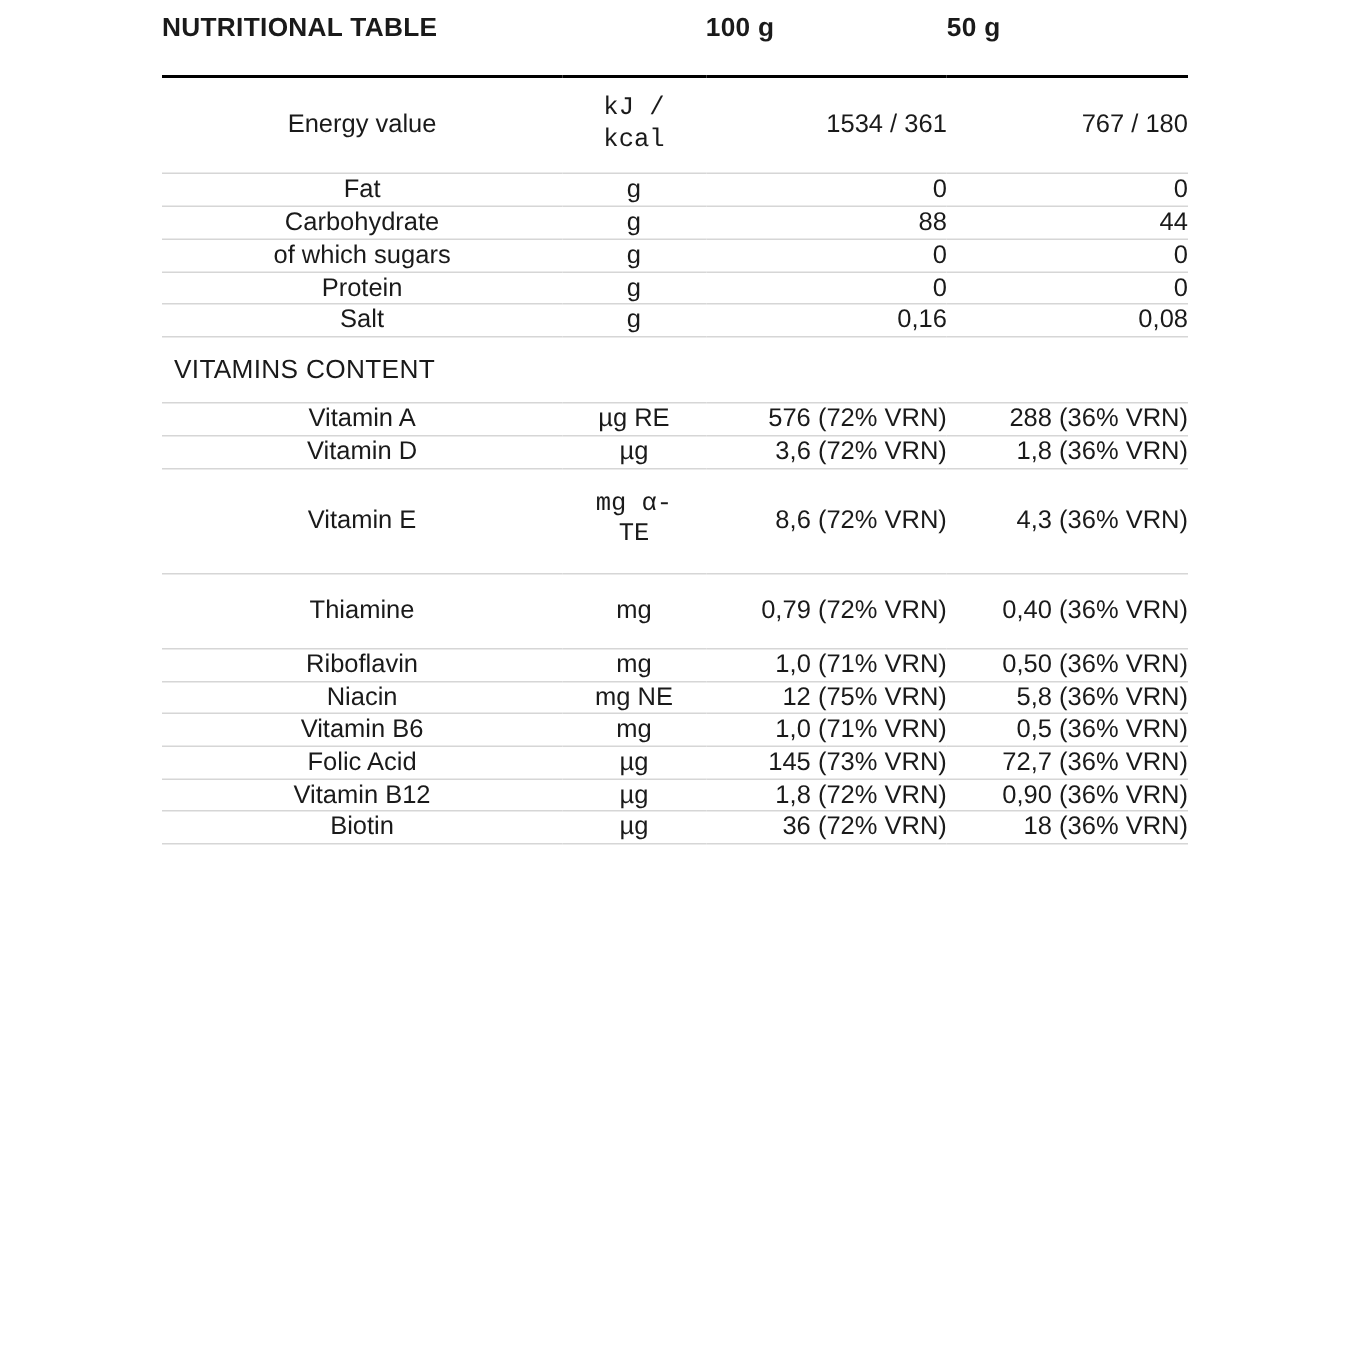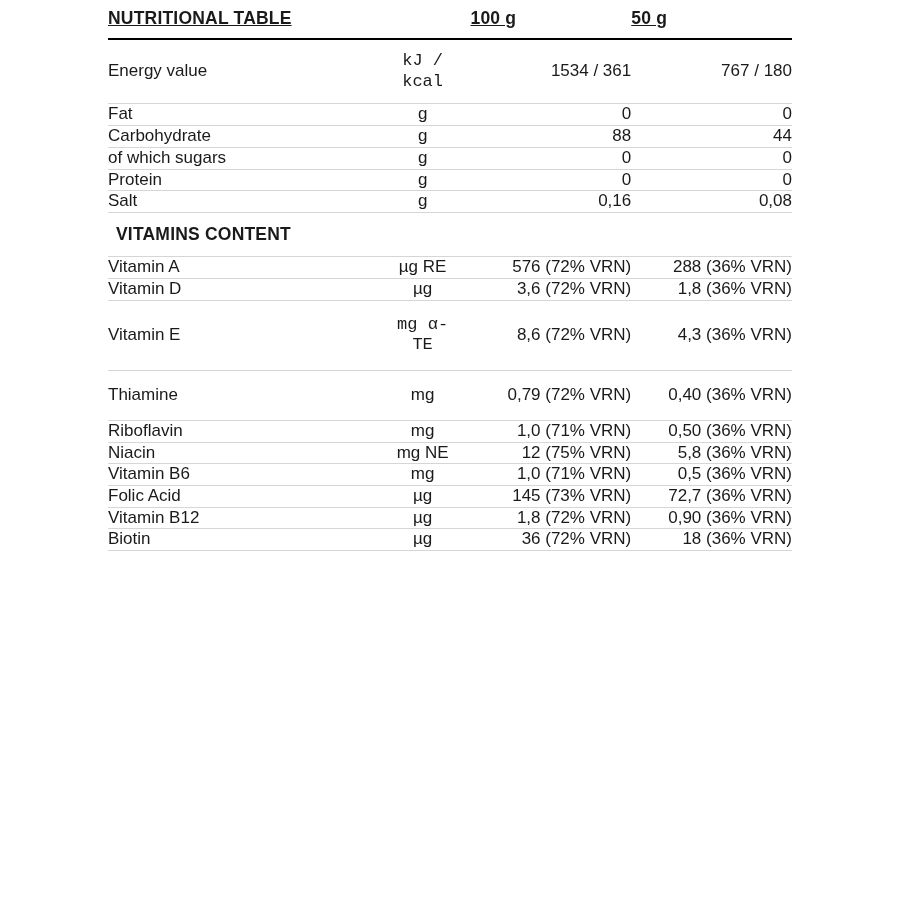--- a/index.html
+++ b/index.html
@@ -33,64 +33,63 @@
   table.nutri col.c-50    { width: 23.5%; }
 
   table.nutri th, table.nutri td {
     padding: 0;
     vertical-align: middle;
   }
 
   
   tr.head-row td {
     border-bottom: 2px solid #000000;
-    padding-bottom: 9px;
+    padding-bottom: 21px;
     padding-top: 8px;
     font-size: 17.5px;
     font-weight: bold;
     letter-spacing: 0.2px;
-    text-decoration: underline;
   }
   .head-title {
     text-align: left;
   }
   .head-amt {
     text-align: left;
     padding-right: 8px;
   }
 
   
   tr.row td {
     border-bottom: 1px solid #d6d6d6;
     font-size: 17px;
     line-height: 1.22;
   }
   td.cell-name {
-    text-align: left;
+    text-align: center;
     padding: 10px 6px 10px 8px;
   }
   td.cell-unit {
     text-align: center;
     padding: 10px 4px;
     color: #1a1a1a;
   }
   td.cell-val {
     text-align: right;
     padding: 10px 8px 10px 4px;
   }
 
   
   tr.row.energy td { padding-top: 11px; padding-bottom: 11px; }
   tr.row.tall td { padding-top: 14px; padding-bottom: 14px; }
 
   
   tr.section-row td {
     border-bottom: 1px solid #d6d6d6;
     font-size: 17.5px;
-    font-weight: bold;
+    font-weight: normal;
     letter-spacing: 0.2px;
     padding: 11px 8px 11px 8px;
     text-align: left;
   }
 
   .two-line { display: block; font-family: Liberation Mono, monospace; }
 </style>
 </head>
 <body>
 

